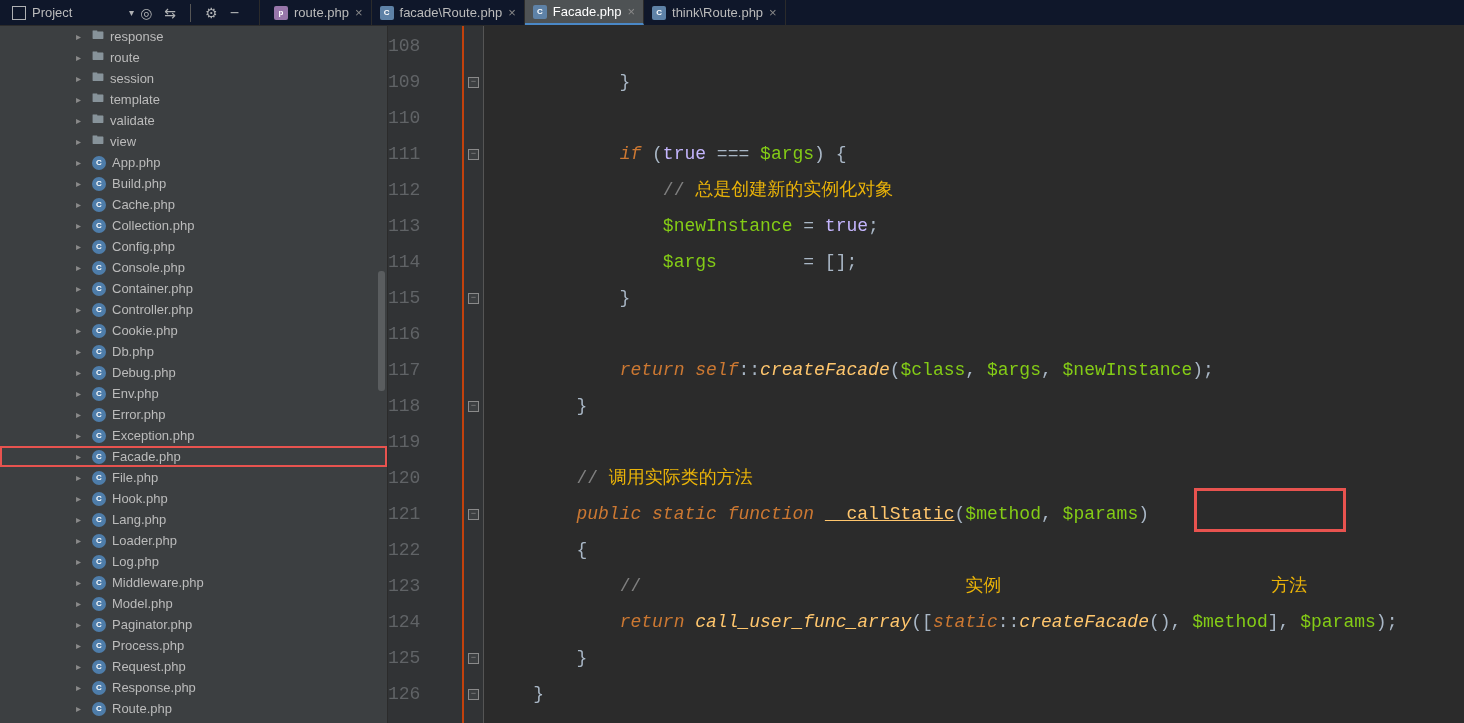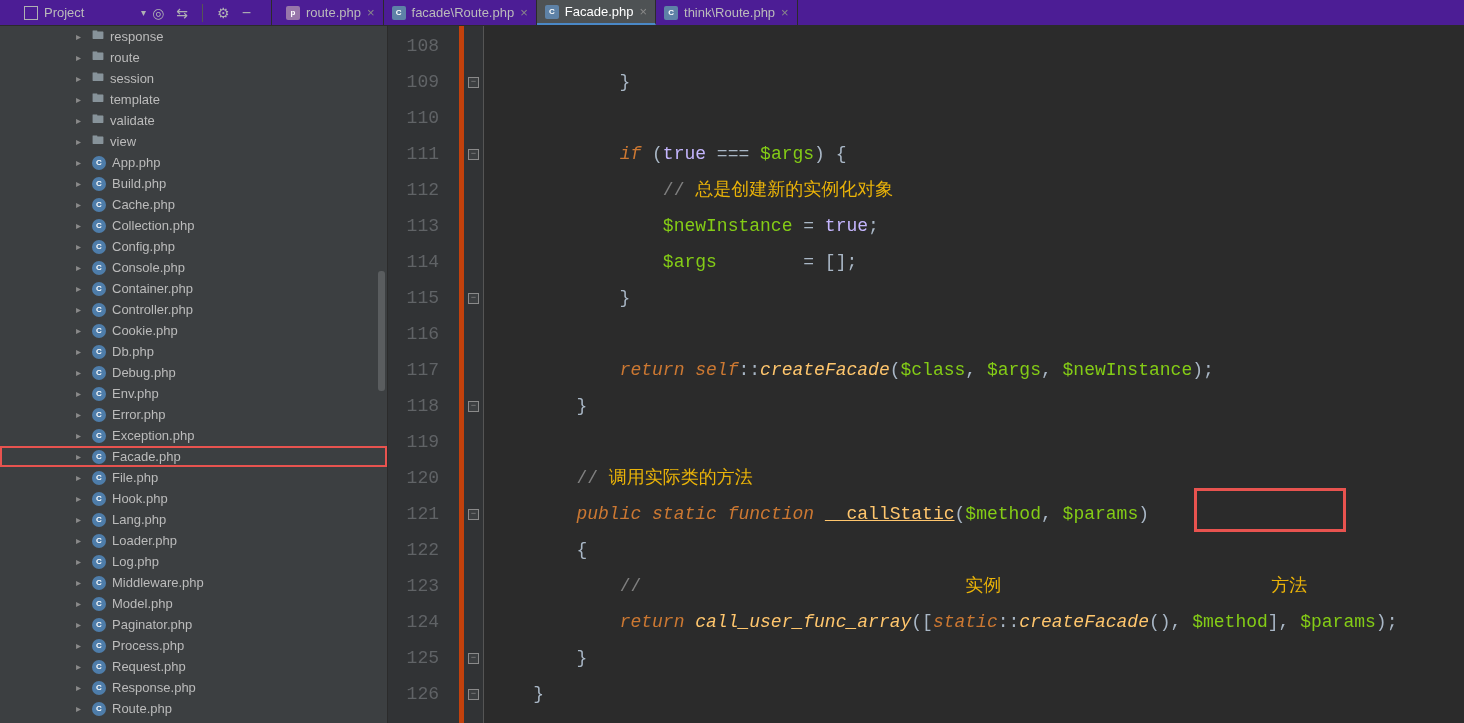--- a/index.html
+++ b/index.html
@@ -8,25 +8,24 @@
     background: #2B2B2B;
     color: #A9B7C6;
     overflow: hidden;
     width: 1464px;
     height: 723px;
     font-size: 13px;
   }
   .root { display: flex; flex-direction: column; height: 100%; }
   .topbar {
     height: 26px;
-    background: #4c1d95;
+    background: #0f172a;
     border-bottom: 1px solid #2B2B2B;
     display: flex;
     align-items: stretch;
-    padding-left: 12px;
   }
   .project-tab {
     display: flex; align-items: center;
     padding: 0 12px;
     color: #BBBBBB;
     gap: 6px;
     border-right: 1px solid #2B2B2B;
     min-width: 260px;
   }
   .project-icon {
@@ -113,24 +112,23 @@
     display:flex;
     position: relative;
     font-family: Consolas, "Courier New", monospace;
     font-size: 18px;
     line-height: 36px;
     overflow:hidden;
   }
   .gutter {
     width: 76px;
     background:#313335;
-    text-align: right;
     color:#606366;
     padding-top:2px;
-    border-right:5px solid #c2410c;
+    border-right:2px solid #c2410c;
     user-select:none;
   }
   .gutter .ln { padding-right:20px; height:36px; }
   .fold-col {
     width:20px;
     background:#313335;
     border-right:1px solid #555;
     padding-top:2px;
   }
   .fold-col .fc { height:36px; display:flex; align-items:center; justify-content:center; color:#8A8A8A; font-size:12px;}

